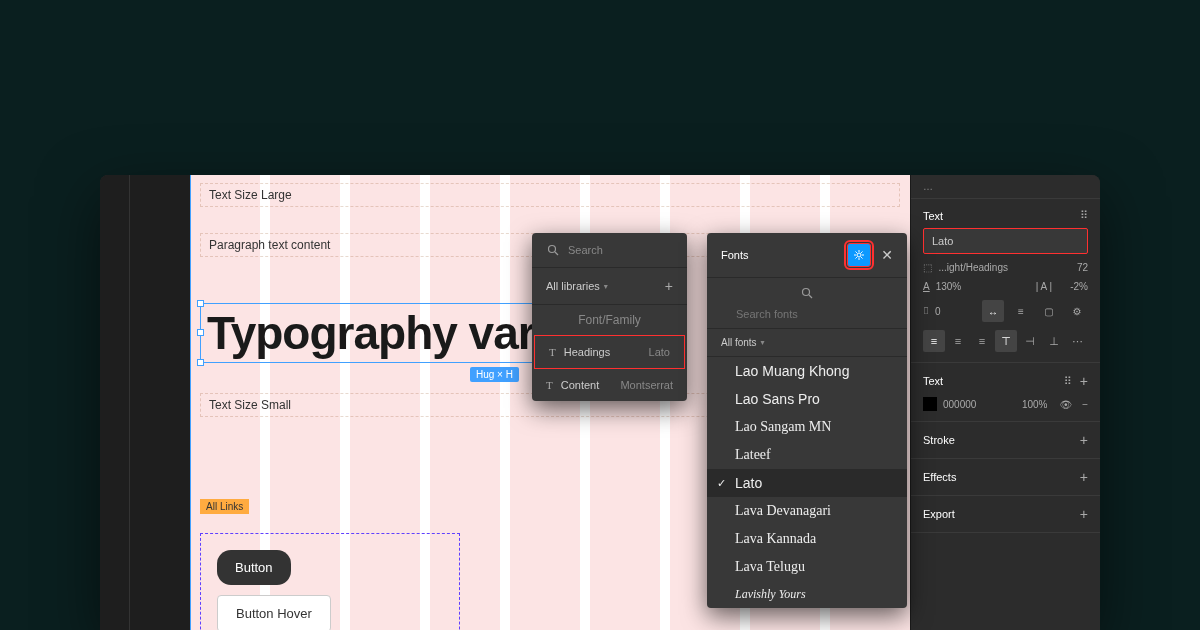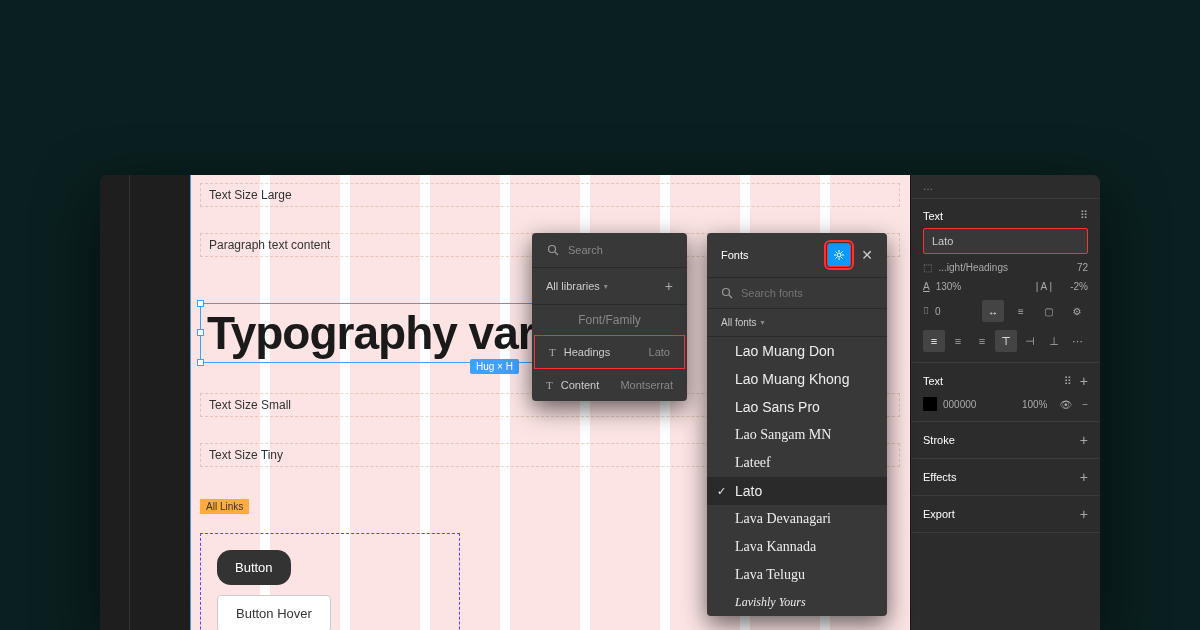--- a/index.html
+++ b/index.html
@@ -37,23 +37,23 @@
   .icon-row { display: flex; gap: 2px; margin-top: 8px; align-items: center; justify-content: space-between; }
   .swatch { width: 14px; height: 14px; background: #000; display: inline-block; }
   .plus { color: #aaa; font-size: 14px; }
   
   .search-popup { position: absolute; left: 432px; top: 58px; width: 155px; background: #383838; border-radius: 4px; box-shadow: 0 8px 24px rgba(0,0,0,0.6); z-index: 30; color: #ccc; font-size: 11px; overflow: hidden; }
   .popup-row { padding: 10px 14px; display: flex; align-items: center; gap: 8px; border-bottom: 1px solid #2a2a2a; }
   .popup-label { padding: 8px 14px; color: #888; font-size: 12px; text-align: center; }
   .family-row { padding: 10px 14px; display: flex; align-items: center; justify-content: space-between; gap: 8px; }
   .family-row.highlighted { border: 1.5px solid #ff3030; margin: 0 2px; }
   
-  .fonts-popup { position: absolute; left: 607px; top: 58px; width: 180px; background: #383838; border-radius: 4px; box-shadow: 0 8px 24px rgba(0,0,0,0.6); z-index: 30; color: #ccc; font-size: 11px; }
+  .fonts-popup { position: absolute; left: 607px; top: 58px; width: 200px; background: #383838; border-radius: 4px; box-shadow: 0 8px 24px rgba(0,0,0,0.6); z-index: 30; color: #ccc; font-size: 11px; }
   .fonts-header { padding: 10px 14px; display: flex; align-items: center; justify-content: space-between; border-bottom: 1px solid #2a2a2a; }
-  .fonts-search { padding: 8px 14px; display: flex; align-items: center; gap: 8px; border-bottom: 1px solid #2a2a2a; }
+  .fonts-search { padding: 8px 14px; display: flex; align-items: center; gap: 8px; border-bottom: 1px solid #2a2a2a; flex-direction: column; }
   .fonts-input { background: transparent; border: none; color: #ccc; font-size: 11px; outline: none; flex: 1; }
   .fonts-filter { padding: 8px 14px; color: #ccc; font-size: 10px; border-bottom: 1px solid #2a2a2a; display: flex; align-items: center; gap: 4px; }
   .fonts-list { max-height: 290px; overflow: hidden; }
   .font-item { padding: 6px 14px 6px 28px; font-size: 14px; color: #eee; cursor: pointer; position: relative; font-family: Georgia, serif; }
   .font-item.selected { background: #2a2a2a; }
   .font-item .check { position: absolute; left: 10px; top: 8px; font-size: 11px; }
   .font-item.sans { font-family: -apple-system, sans-serif; }
   .font-item.script { font-family: cursive; font-style: italic; font-size: 12px; }
   
   .settings-btn { width: 24px; height: 24px; background: #0d99ff; border-radius: 3px; display: inline-flex; align-items: center; justify-content: center; color: #fff; border: 1.5px solid #ff3030; outline: 2px solid #ff3030; outline-offset: 1px; }
@@ -82,24 +82,23 @@
 
       <div class="text-row" style="top:8px">Text Size Large</div>
       <div class="text-row" style="top:58px">Paragraph text content</div>
 
       <div class="heading-row" style="top:128px">
         <span>Typography var</span>
         <div class="sel-handle" style="left:-4px;top:-4px"></div>
         <div class="sel-handle" style="left:-4px;bottom:-4px"></div>
         <div class="sel-handle" style="left:-4px;top:50%;margin-top:-4px"></div>
       </div>
-      <div class="badge" style="top:184px;left:280px">Hug × H</div>
+      <div class="badge" style="top:192px;left:280px">Hug × H</div>
 
       <div class="text-row" style="top:218px">Text Size Small</div>
-      <div class="text-row" style="top:268px">Text Size Tiny</div>
       <div class="links-badge" style="top:324px;left:10px">All Links</div>
 
       <div class="buttons-wrap" style="top:358px;left:10px;width:260px">
         <div class="btn btn-dark">Button</div><br>
         <div class="btn btn-light">Button Hover</div>
       </div>
     </div>
   </div>
 
   <div class="search-popup">
@@ -156,21 +155,20 @@
             <line x1="8" y1="8" x2="11" y2="11" stroke="#999" stroke-width="1.2"></line>
           </svg>
       </span>
       <input class="fonts-input" placeholder="Search fonts" style="">
     </div>
     <div class="fonts-filter">
       <span>All fonts</span>
       <span style="font-size:8px;color:#888">▾</span>
     </div>
     <div class="fonts-list">
-      <div class="font-item sans">Lao Muang Don</div>
       <div class="font-item sans">Lao Muang Khong</div>
       <div class="font-item sans">Lao Sans Pro</div>
       <div class="font-item">Lao Sangam MN</div>
       <div class="font-item">Lateef</div>
       <div class="font-item sans selected"><span class="check">✓</span><span>Lato</span></div>
       <div class="font-item">Lava Devanagari</div>
       <div class="font-item">Lava Kannada</div>
       <div class="font-item">Lava Telugu</div>
       <div class="font-item script">Lavishly Yours</div>
 

